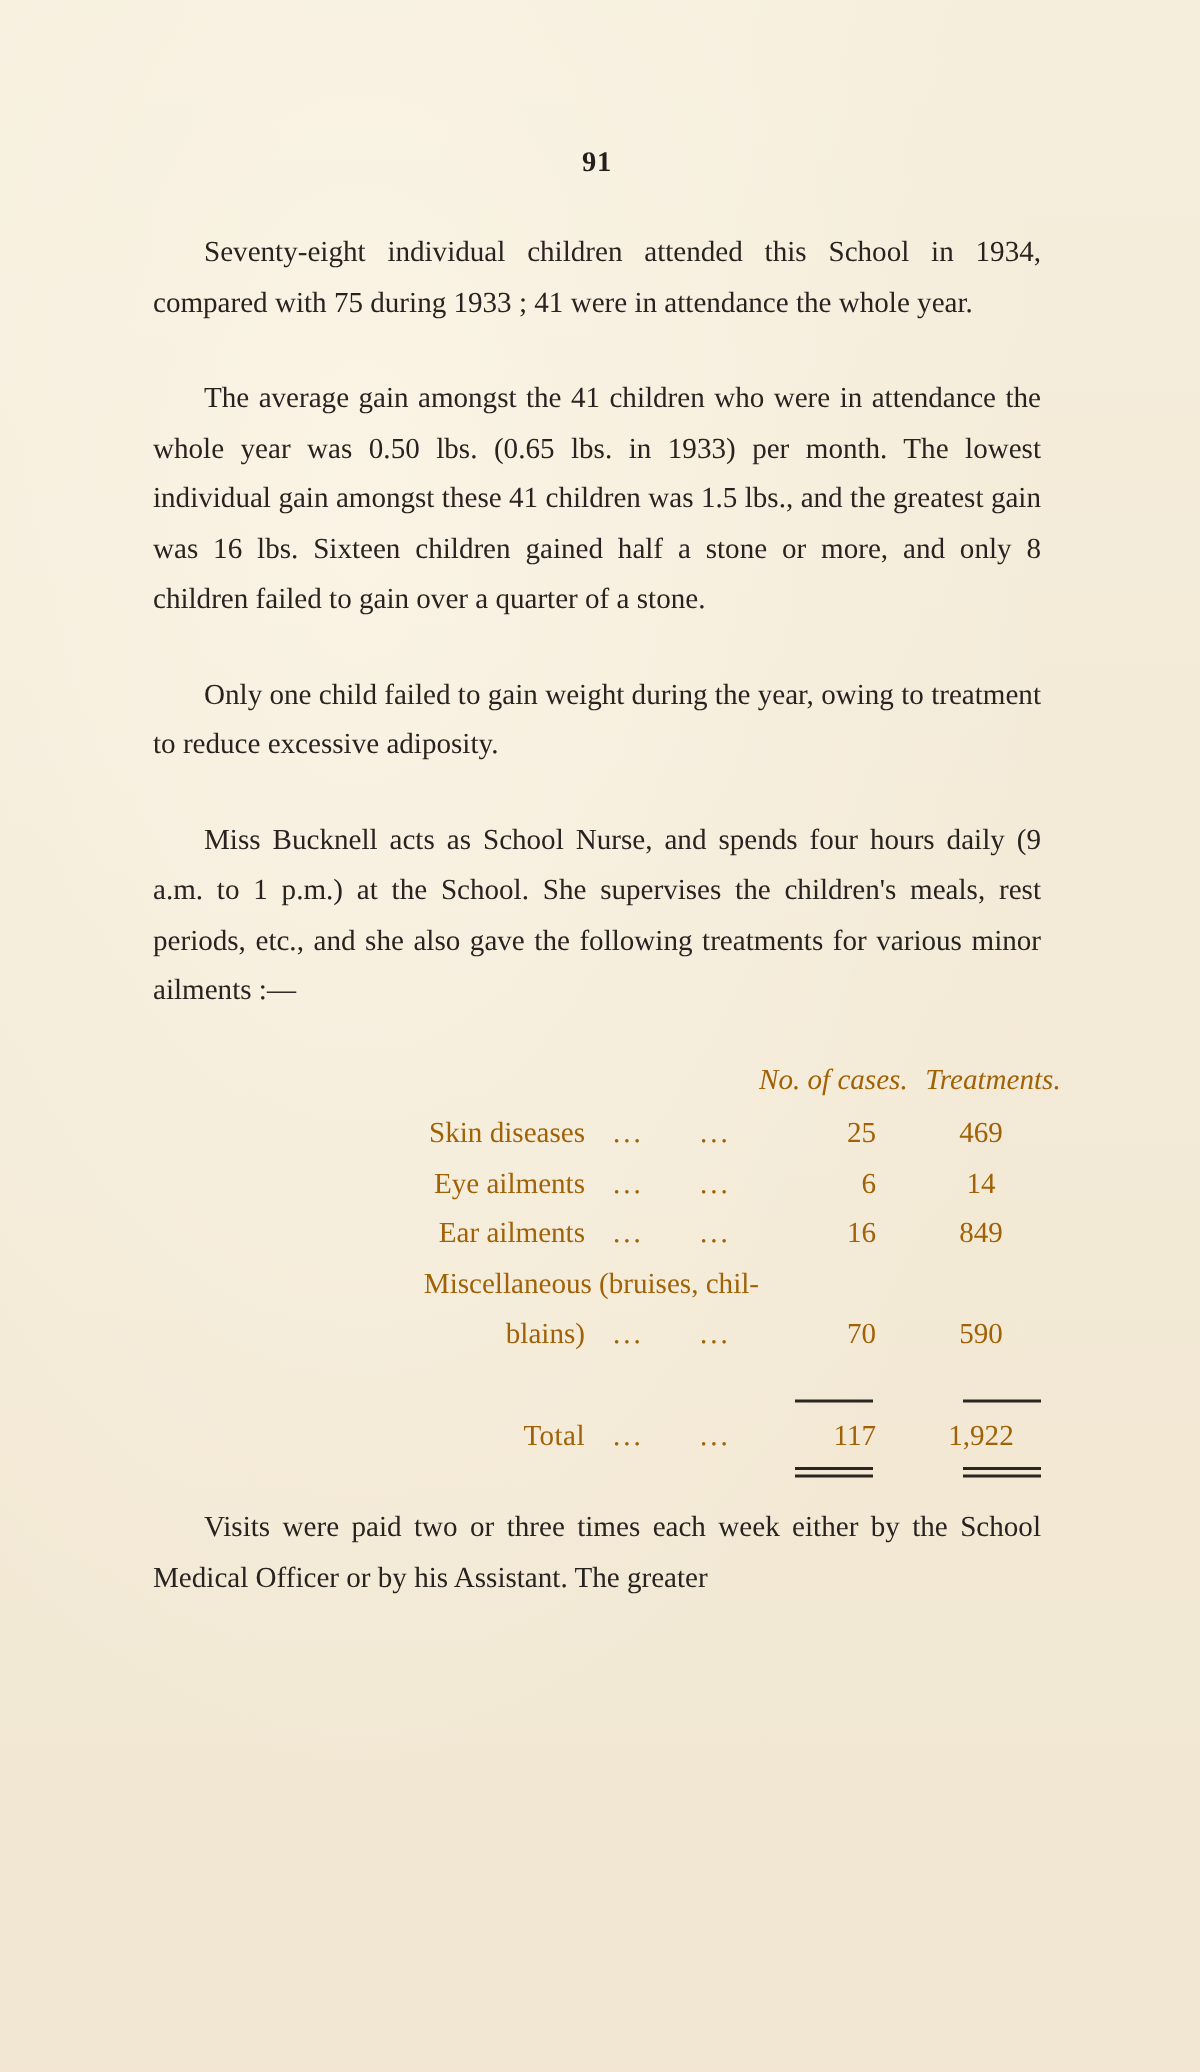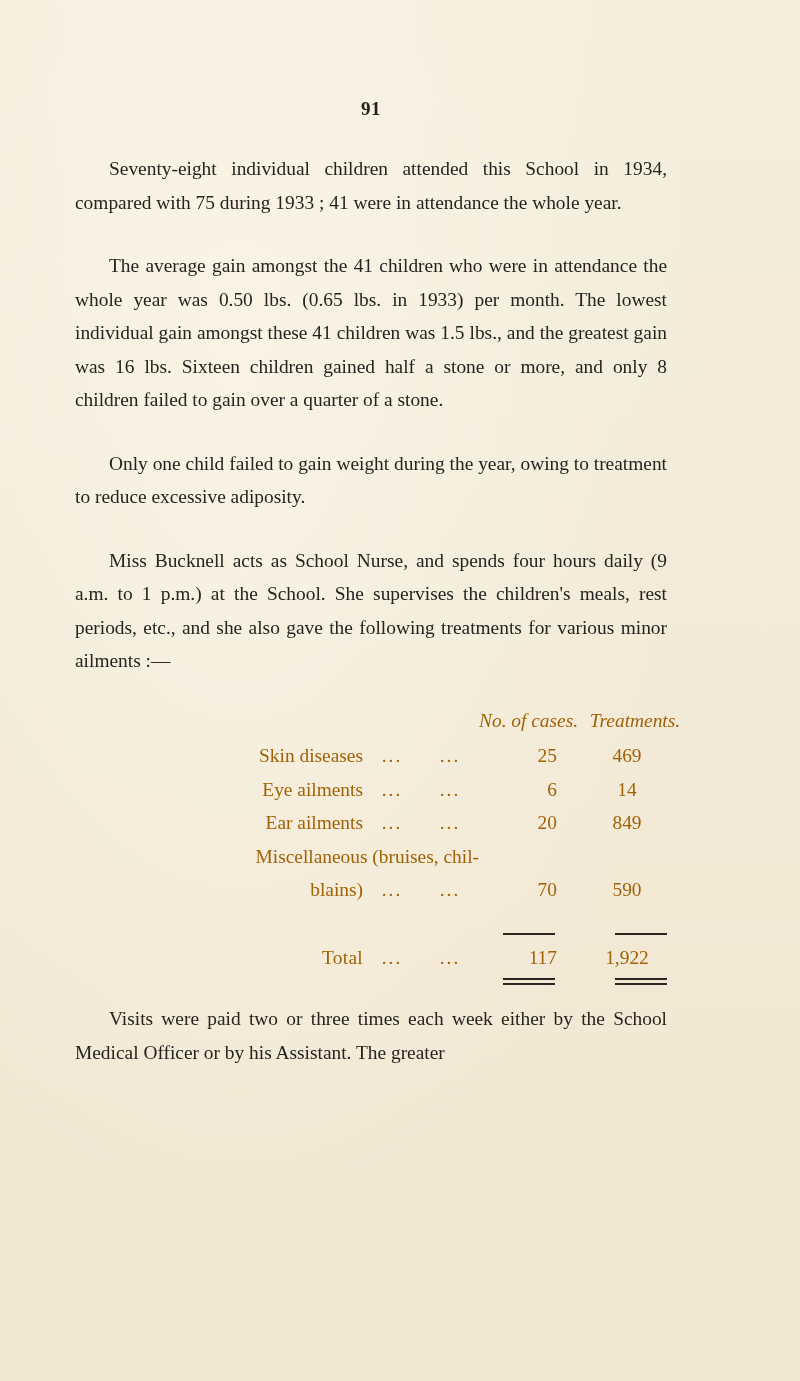--- a/index.html
+++ b/index.html
@@ -19,21 +19,21 @@
     position: absolute;
     left: 0; top: 0;
     width: 800px;
     height: 1381px;
     background:
       radial-gradient(ellipse at 30% 25%, rgba(255,250,238,0.55) 0%, rgba(255,250,238,0) 60%),
       linear-gradient(180deg, #f5eedc 0%, #f3ead7 45%, #f1e7d2 100%);
   }
   .content {
     position: absolute;
-    left: 63px;
+    left: 90px;
     top: 0;
     width: 616px;
   }
   .folio {
     text-align: center;
     font-weight: bold;
     font-size: 19px;
     letter-spacing: 0.5px;
     padding-top: 98px;
     color: #231f1b;
@@ -172,21 +172,21 @@
           <td class="col-dots-a dots">...</td>
           <td class="col-dots-b dots">...</td>
           <td class="col-cases">6</td>
           <td class="col-treat">14</td>
         </tr>
 
         <tr>
           <td class="col-label label-indent">Ear ailments</td>
           <td class="col-dots-a dots">...</td>
           <td class="col-dots-b dots">...</td>
-          <td class="col-cases">20</td>
+          <td class="col-cases">16</td>
           <td class="col-treat">849</td>
         </tr>
 
         <tr>
           <td class="col-label label-indent" colspan="3">Miscellaneous (bruises, chil-</td>
           <td class="col-cases"></td>
           <td class="col-treat"></td>
         </tr>
 
         <tr>

